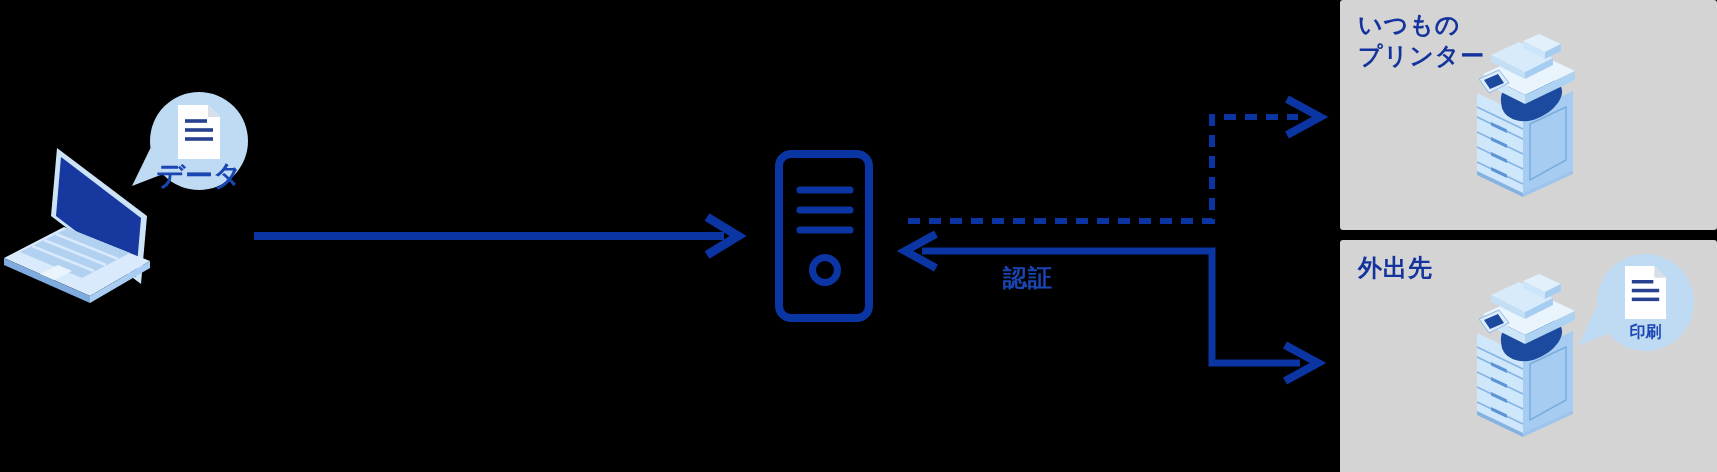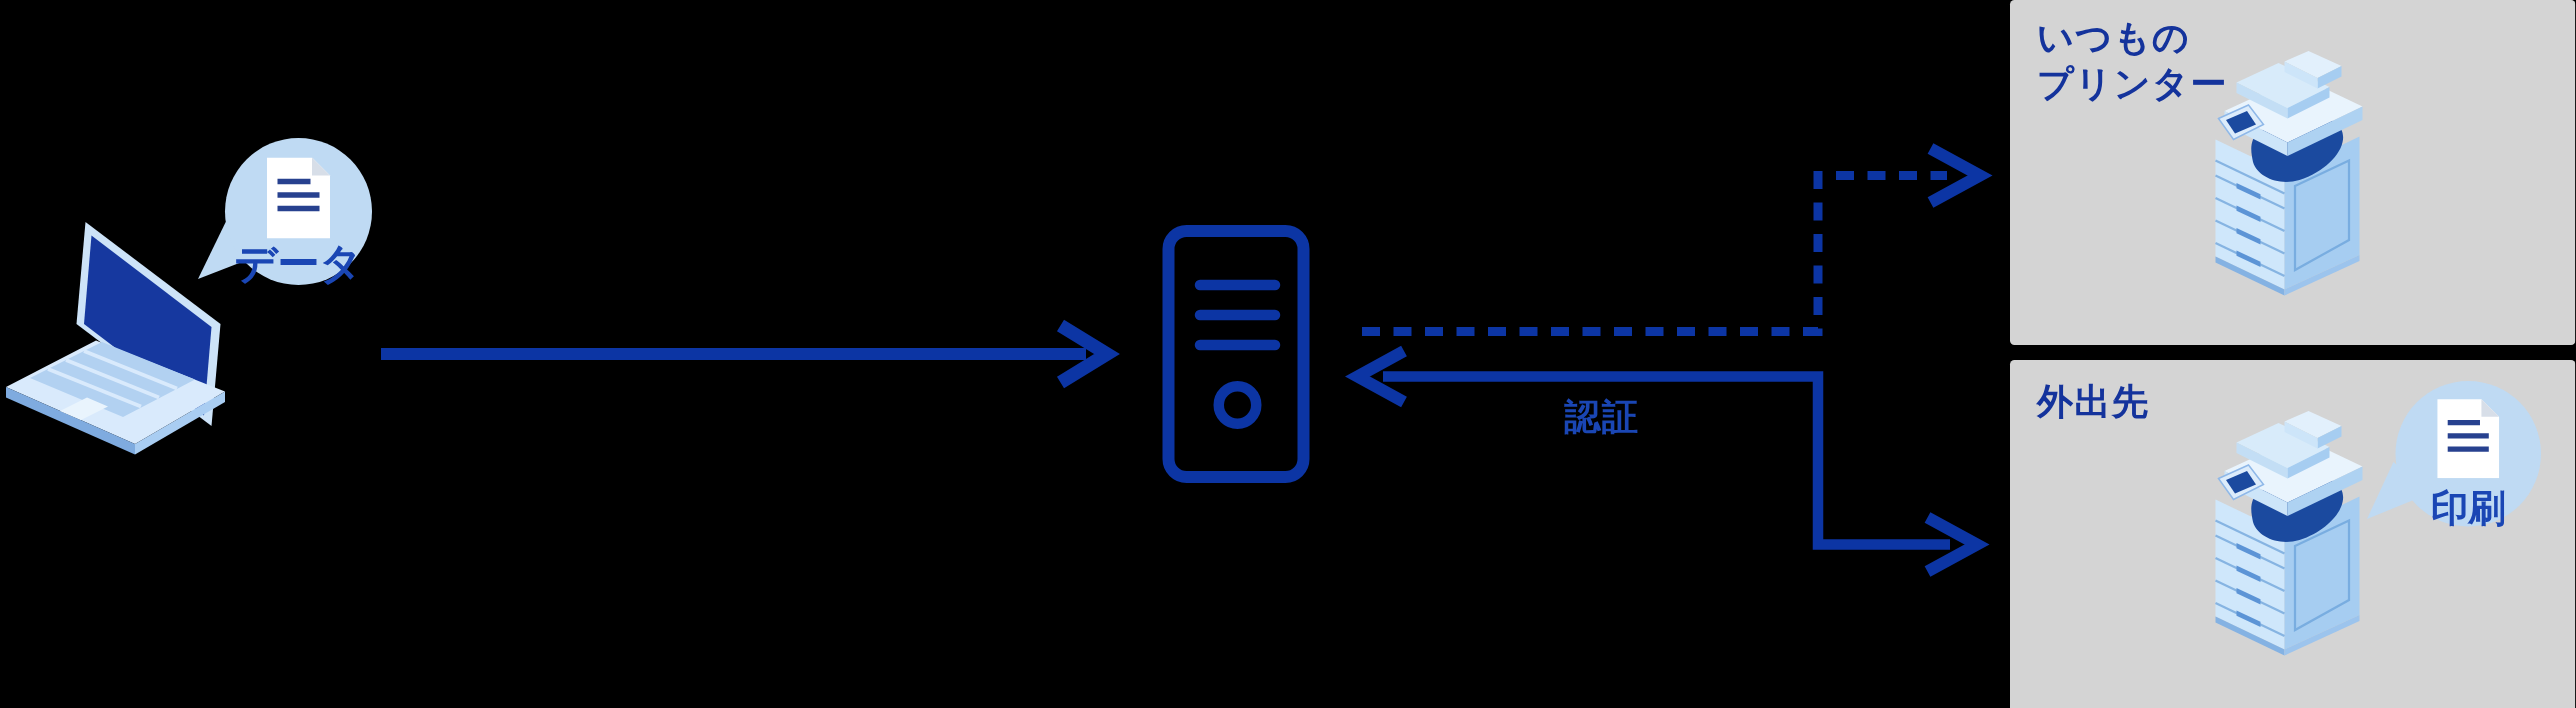--- a/index.html
+++ b/index.html
@@ -108,21 +108,21 @@
         <g stroke-width="7" stroke-linecap="round">
           <line x1="800" y1="190" x2="850" y2="190"></line>
           <line x1="800" y1="210" x2="850" y2="210"></line>
           <line x1="800" y1="230" x2="850" y2="230"></line>
         </g>
         <circle cx="825" cy="270" r="12.5" stroke-width="7"></circle>
       </g>
     </g>
   </svg>
 
-  <div class="edge-label" style="left:1018px;top:262px;width:100px;">認証</div>
+  <div class="edge-label" style="left:978px;top:262px;width:100px;">認証</div>
 
   <svg class="abs" style="left:0;top:130px;" width="165" height="175" viewBox="0 0 165 175">
     <polygon points="57,18 147,86 141,154 51,86" fill="#cde3f8"></polygon>
     <polygon points="61,27 141,88 136,147 56,86" fill="#16389f"></polygon>
     <polygon points="4,128 64,97 150,131 90,166" fill="#d9eafc"></polygon>
     <polygon points="4,128 90,166 90,173 4,135" fill="#7fabdf"></polygon>
     <polygon points="90,166 150,131 150,138 90,173" fill="#a9cdf2"></polygon>
     <polygon points="20,122 68,98 130,123 82,148" fill="#b2d1f1"></polygon>
     <g stroke="#d9eafc" stroke-width="2.5">
       <line x1="32" y1="116" x2="94" y2="141"></line>
@@ -148,16 +148,16 @@
   <svg class="abs" style="left:1475px;top:271px;" width="104" height="168">
       <use href="#printer-sym"></use>
     </svg>
 
   <div>
     <div class="bubble-tail" style="left:1578px;top:308px;width:42px;height:38px;"></div>
     <div class="bubble" style="left:1597px;top:254px;width:97px;height:97px;"></div>
     <svg class="abs" style="left:1623px;top:266px;" width="45" height="53">
         <use href="#doc-sym"></use>
       </svg>
-    <div class="bubble-label" style="left:1597px;top:322px;width:97px;font-size:25px;">印刷</div>
+    <div class="bubble-label" style="left:1597px;top:322px;width:97px;font-size:16px;">印刷</div>
   </div>
 
 </div>
 
 </body></html>

